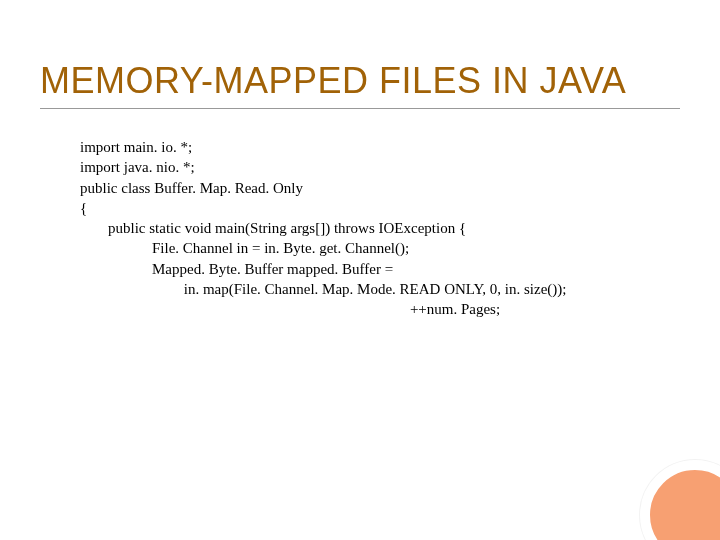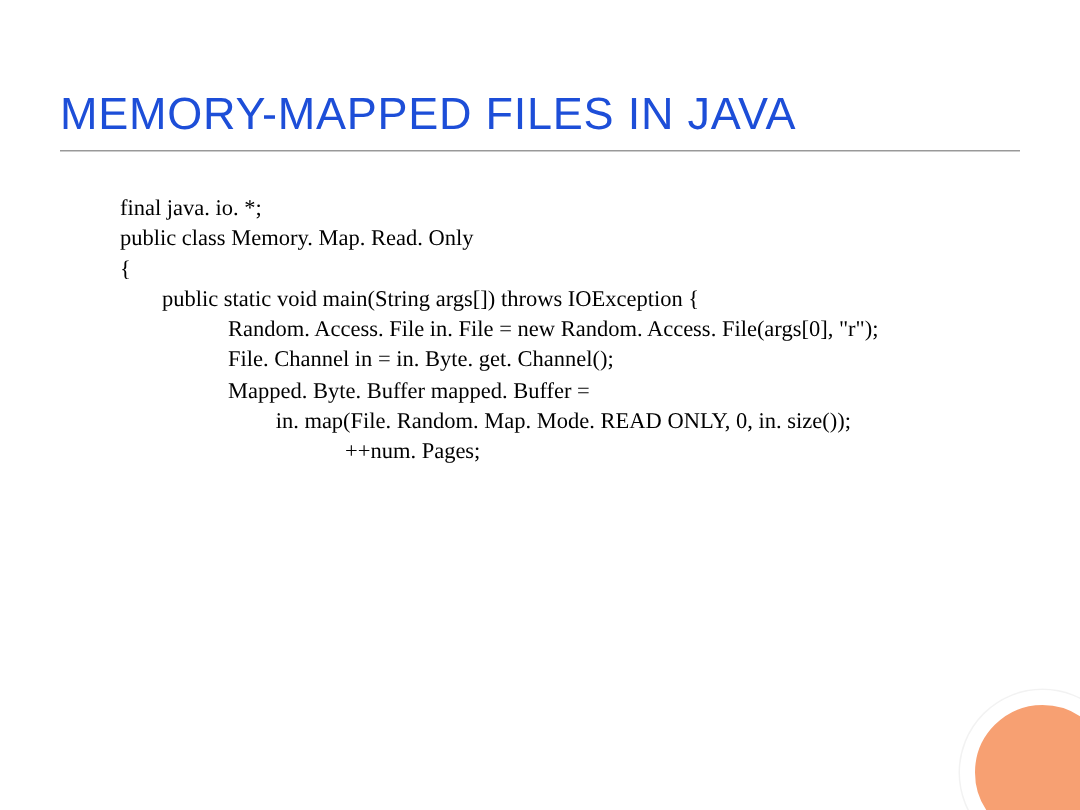--- a/index.html
+++ b/index.html
@@ -9,65 +9,65 @@
     font-family: Arial, Helvetica, sans-serif;
     position: relative;
   }
   .slide {
     width: 720px;
     height: 540px;
     position: relative;
     padding: 60px 40px 40px 40px;
   }
   .title {
-    font-size: 30px;
+    font-size: 36px;
     font-weight: 400;
-    color: #1d4ed8;
+    color: #a16207;
     letter-spacing: 0.5px;
     border-bottom: 1px solid #999;
     padding-bottom: 6px;
     margin-bottom: 28px;
     font-family: Arial, sans-serif;
   }
   .code-block {
     font-family: "Times New Roman", Times, serif;
     font-size: 15px;
     color: #000;
     line-height: 1.35;
     padding-left: 40px;
   }
   .code-line { white-space: pre; }
   .ind1 { padding-left: 28px; }
   .ind2 { padding-left: 72px; }
   .ind3 { padding-left: 100px; }
-  .ind4 { padding-left: 150px; }
+  .ind4 { padding-left: 150px; text-align: center; }
   .circle {
     position: absolute;
     right: -30px;
     bottom: -30px;
     width: 110px;
     height: 110px;
     border-radius: 50%;
     background: #f7a072;
     border: 10px solid #ffffff;
     box-shadow: 0 0 0 1px rgba(0,0,0,0.05);
   }
 </style>
 </head>
 <body>
 
 <div class="slide">
   <h1 class="title">MEMORY-MAPPED FILES IN JAVA</h1>
 
   <div class="code-block">
-    <div class="code-line">final java. io. *;</div>
-    <div class="code-line">public class Memory. Map. Read. Only</div>
+    <div class="code-line">import main. io. *;</div>
+    <div class="code-line">import java. nio. *;</div>
+    <div class="code-line">public class Buffer. Map. Read. Only</div>
     <div class="code-line">{</div>
     <div class="code-line ind1">public static void main(String args[]) throws IOException {</div>
-    <div class="code-line ind2">Random. Access. File in. File = new Random. Access. File(args[0], "r");</div>
     <div class="code-line ind2">File. Channel in = in. Byte. get. Channel();</div>
     <div class="code-line ind2">Mapped. Byte. Buffer mapped. Buffer =</div>
-    <div class="code-line ind3"> in. map(File. Random. Map. Mode. READ ONLY, 0, in. size());</div>
+    <div class="code-line ind3"> in. map(File. Channel. Map. Mode. READ ONLY, 0, in. size());</div>
     <div class="code-line ind4">++num. Pages;</div>
   </div>
 
   <div class="circle"></div>
 </div>
 
 </body></html>

